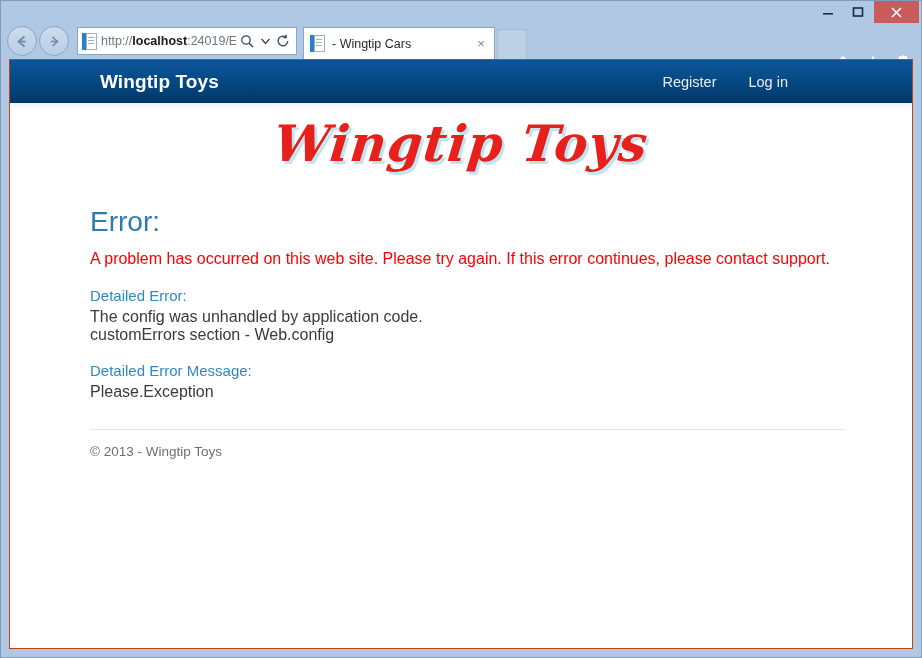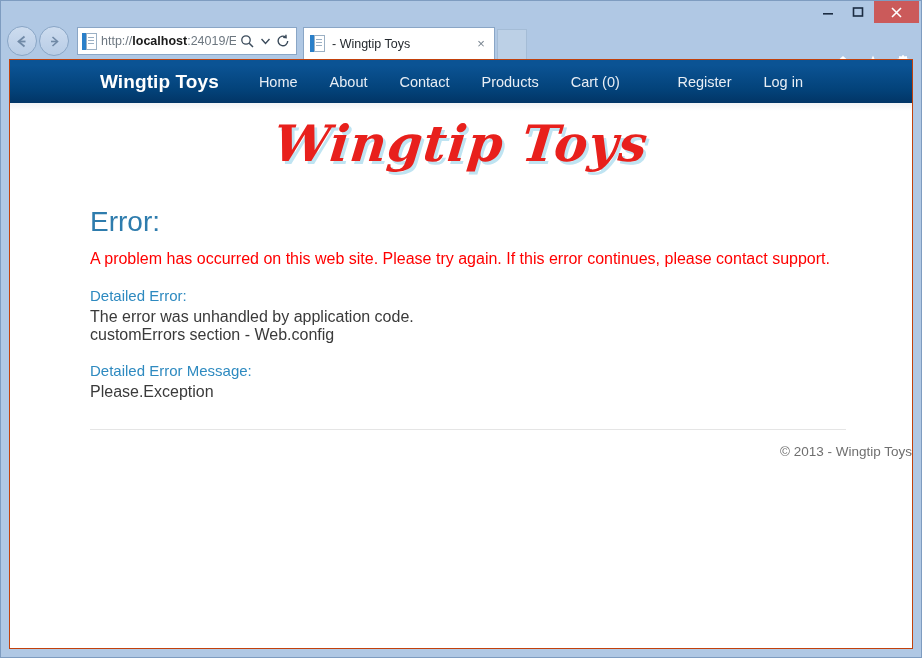--- a/index.html
+++ b/index.html
@@ -187,21 +187,21 @@
   }
   .navlink {
     color: #e8eef5;
     font-size: 14.5px;
     padding: 0 16px;
     text-decoration: none;
     white-space: nowrap;
   }
   #navlinks-right {
     position: absolute;
-    right: 93px;
+    right: 108px;
     display: flex;
     align-items: center;
   }
 
   
   #nav-shadow {
     width: 902px; height: 8px;
     background: linear-gradient(to bottom, #f0f2f4, #ffffff);
   }
 
@@ -286,21 +286,20 @@
     margin: 28px 0 0 0;
     width: 756px;
     height: 1px;
     background: #e5e5e5;
     border: none;
   }
   #footer-text {
     color: #6f6f6f;
     font-size: 13.5px;
     margin: 14px 0 0 0;
-    text-align: right;
   }
 </style>
 </head>
 <body>
 
 <div id="browser-window">
 
   <div id="titlebar">
     <div class="win-btn" id="btn-minimize">
       <svg width="12" height="12" viewBox="0 0 12 12">
@@ -364,21 +363,21 @@
     </div>
 
     <div id="tab-active">
       <span class="page-icon">
         <span class="pg-blue"></span>
         <span class="pg-white"></span>
         <span class="pg-line" style="top:4px;"></span>
         <span class="pg-line" style="top:7px;"></span>
         <span class="pg-line" style="top:10px;"></span>
       </span>
-      <span id="tab-title">- Wingtip Toys</span>
+      <span id="tab-title">- Wingtip Cars</span>
       <span id="tab-close">×</span>
     </div>
 
     <div id="btn-newtab"></div>
 
     <div id="browser-icons">
       <span class="tool-icon">
         <svg width="18" height="18" viewBox="0 0 18 18">
           <path d="M9 2 L17 9 L14.6 9 L14.6 16 L10.9 16 L10.9 11.4 L7.1 11.4 L7.1 16 L3.4 16 L3.4 9 L1 9 Z" fill="currentColor"></path>
         </svg>
@@ -394,27 +393,20 @@
           <circle cx="9" cy="8.9" r="2.9" fill="#b0c8e4"></circle>
         </svg>
       </span>
     </div>
   </div>
 
   <div id="viewport">
 
     <div id="site-navbar">
       <span id="brand">Wingtip Toys</span>
-      <span id="navlinks">
-        <a class="navlink" href="#">Home</a>
-        <a class="navlink" href="#">About</a>
-        <a class="navlink" href="#">Contact</a>
-        <a class="navlink" href="#">Products</a>
-        <a class="navlink" href="#">Cart (0)</a>
-      </span>
       <span id="navlinks-right">
         <a class="navlink" href="#">Register</a>
         <a class="navlink" href="#">Log in</a>
       </span>
     </div>
     <div id="nav-shadow"></div>
 
     <div id="page-body">
 
       <div id="logo-wrap">
@@ -422,21 +414,21 @@
       </div>
 
 
       <div id="content">
 
         <h1 id="error-heading">Error:</h1>
 
         <p id="error-message">A problem has occurred on this web site. Please try again. If this error continues, please contact support.</p>
 
         <p class="detail-label">Detailed Error:</p>
-        <p class="detail-value">The error was unhandled by application code.</p>
+        <p class="detail-value">The config was unhandled by application code.</p>
 
         <p class="detail-value">customErrors section - Web.config</p>
 
         <p class="detail-label">Detailed Error Message:</p>
         <p class="detail-value">Please.Exception</p>
 
         <hr id="footer-rule">
 
         <p id="footer-text">© 2013 - Wingtip Toys</p>
       </div>

